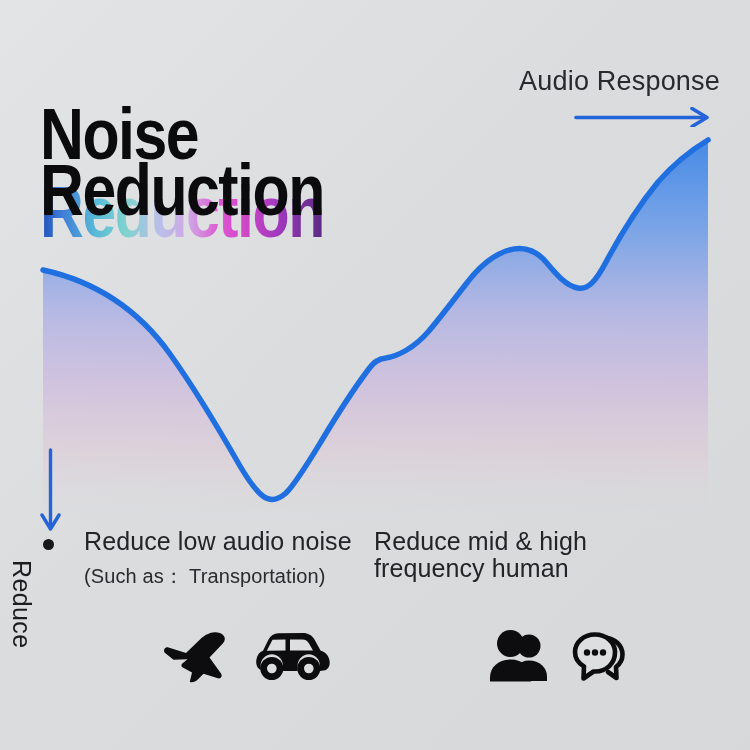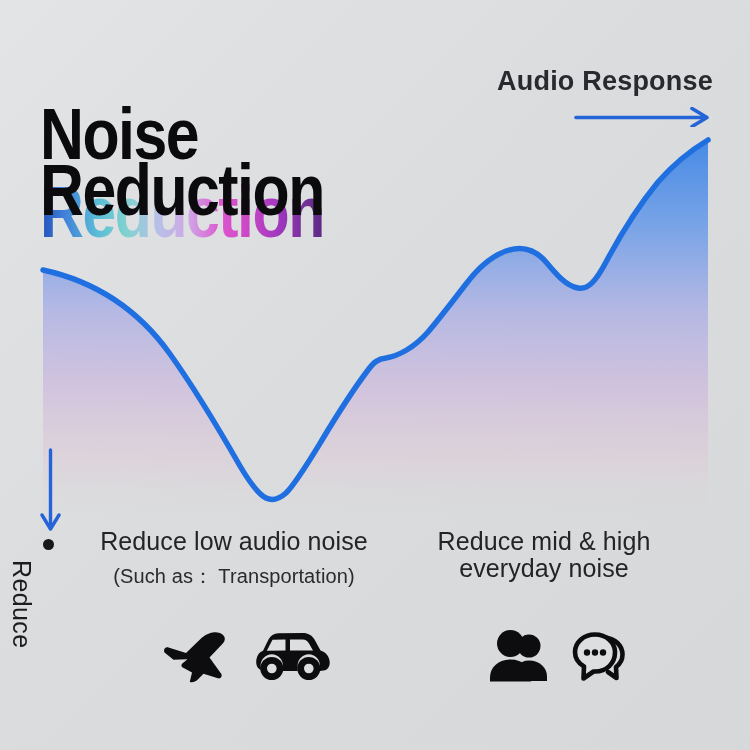--- a/index.html
+++ b/index.html
@@ -73,23 +73,23 @@
   
   #audio-response-group {
     position: absolute;
     left: 490px;
     top: 66px;
     width: 230px;
   }
   #audio-response-label {
     font-size: 27px;
     color: #2a2a2e;
-    font-weight: 700;
+    font-weight: 400;
     letter-spacing: 0.2px;
-    text-align: center;
+    text-align: right;
     white-space: nowrap;
   }
   #audio-arrow-right {
     position: absolute;
     left: 84px;
     top: 41px;
   }
 
   
   #reduce-arrow-down {
@@ -124,21 +124,20 @@
     left: 0;
     top: 0;
     width: 750px;
     height: 750px;
     pointer-events: none;
   }
 
   
   .caption-block {
     position: absolute;
-    text-align: center;
   }
   #caption-left { left: 84px; top: 528px; width: 300px; }
   #caption-right { left: 374px; top: 528px; width: 340px; }
   .caption-title {
     font-size: 25px;
     color: #242427;
     line-height: 1.06;
     font-weight: 400;
     letter-spacing: 0.1px;
   }
@@ -238,21 +237,21 @@
   <div id="reduce-bullet"></div>
   <div id="reduce-vertical-label">Reduce</div>
 
   <div id="caption-left" class="caption-block">
     <div class="caption-title">Reduce low audio noise</div>
     <div class="caption-sub">(Such as： Transportation)</div>
   </div>
 
   <div id="caption-right" class="caption-block">
     <div class="caption-title">Reduce mid &amp; high</div>
-    <div class="caption-title">everyday noise</div>
+    <div class="caption-title">frequency human</div>
   </div>
 
   <div id="icons-left" class="icon-row">
     <svg class="pict" width="72" height="62" viewBox="0 0 72 62" xmlns="http://www.w3.org/2000/svg">
       <g fill="#0d0d0f">
         <path d="M4.5 26.5 C3 23.5 5.5 20.5 8.5 21.5 L26 27 L41 12.5
                  C44.5 9 50 6.5 54.5 6.2 C58 6 61.5 7.2 63.5 9.4
                  C65.5 11.6 65.3 14.8 62.8 17.6 L49.5 31.5 L61 47.5
                  C62.8 50 60.8 53.2 57.9 52.3 L43.5 47.8 L37.8 53.5
                  C35.2 56 32 57 29.8 55.8 L32 46.5 L22.8 41.5

